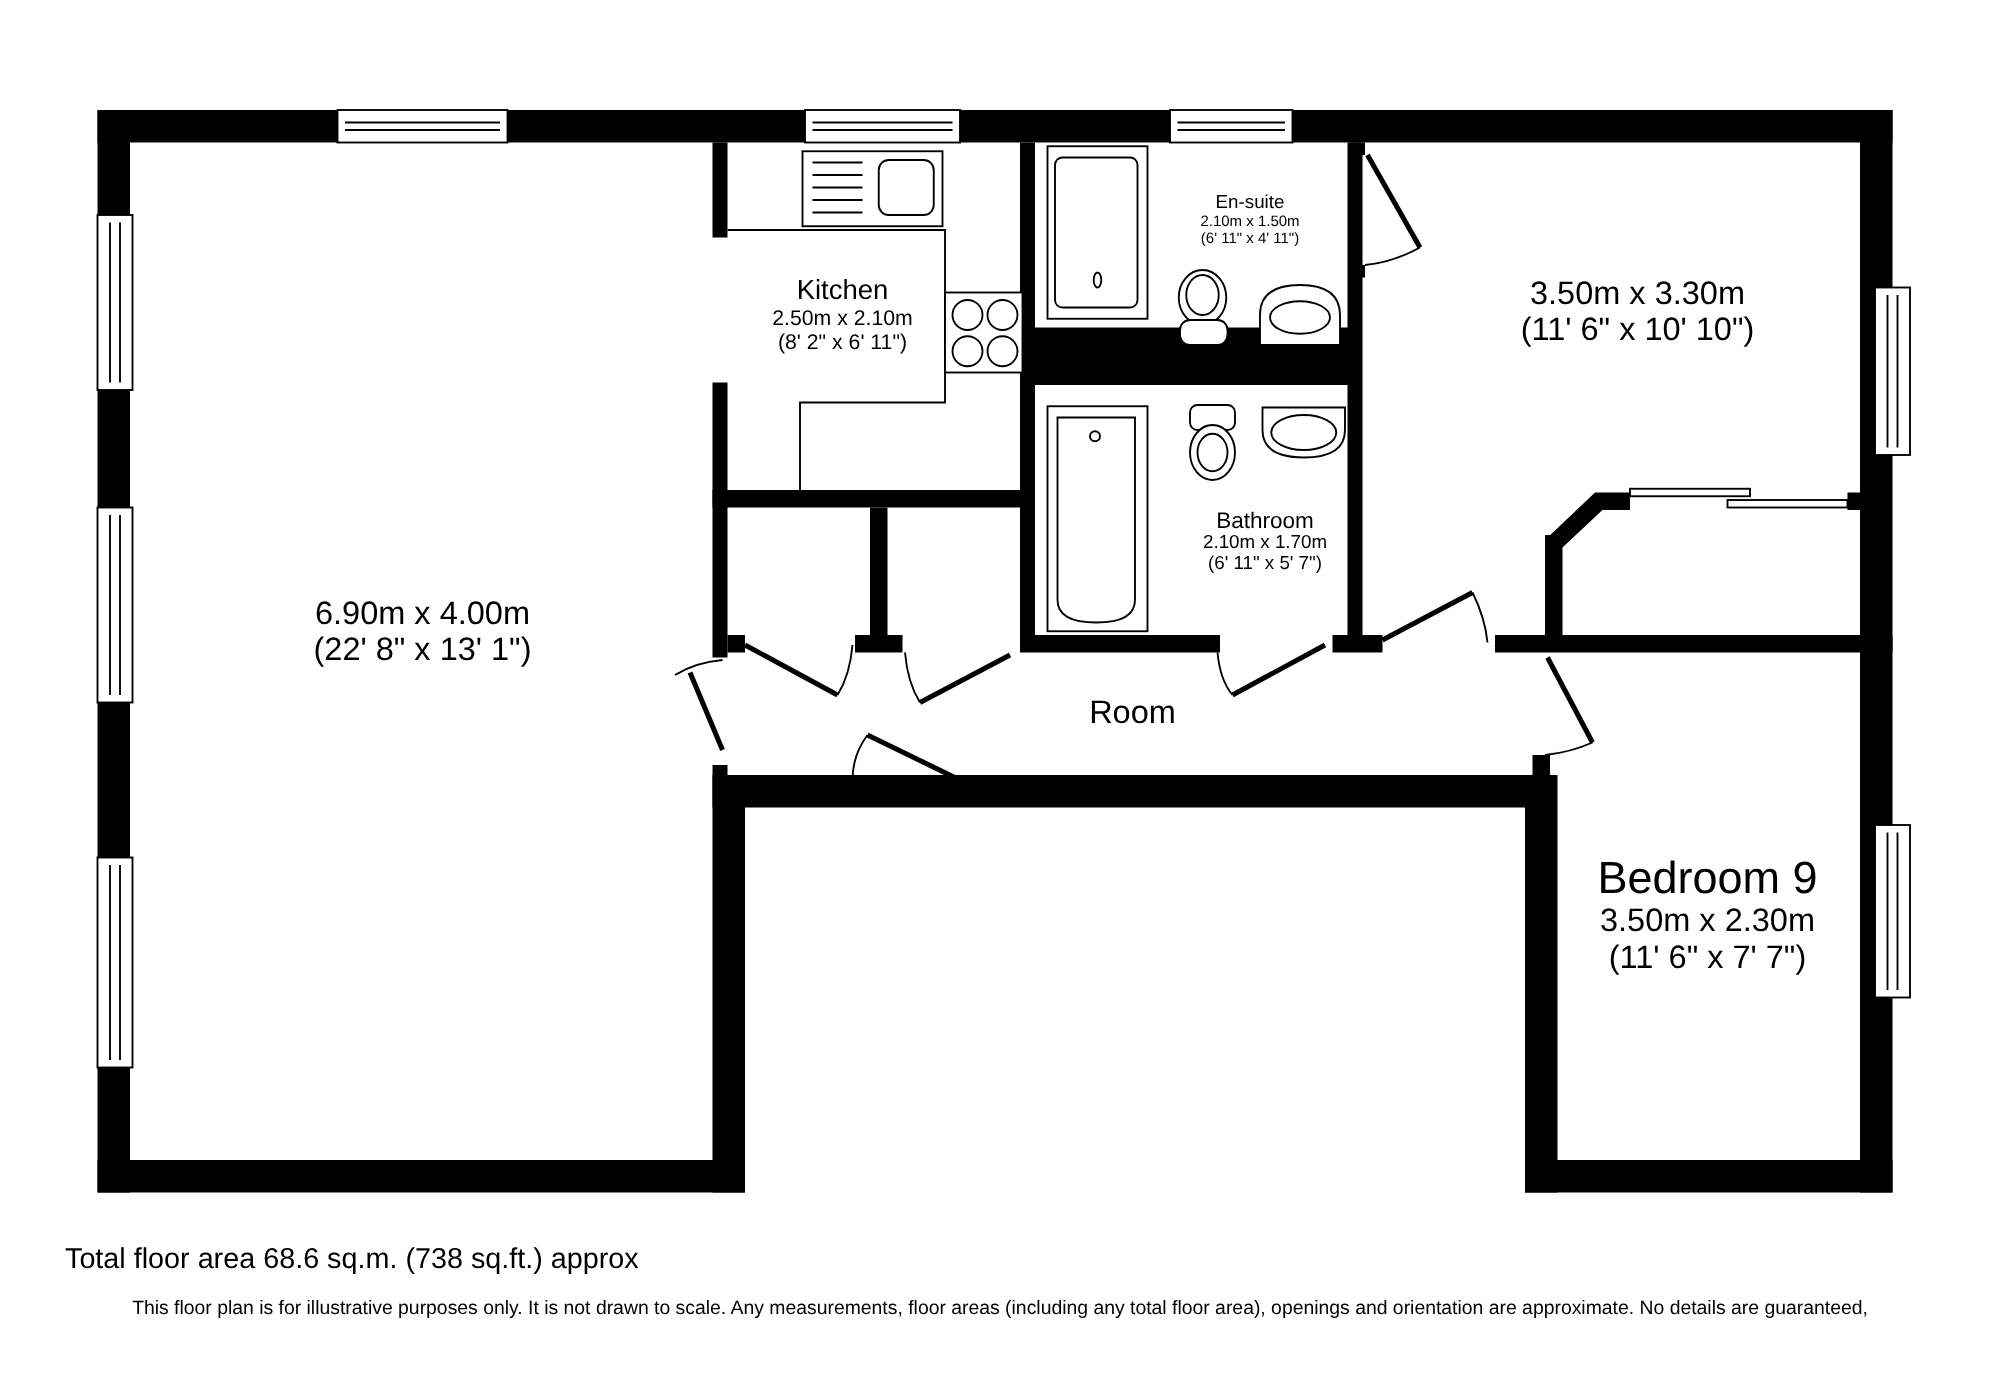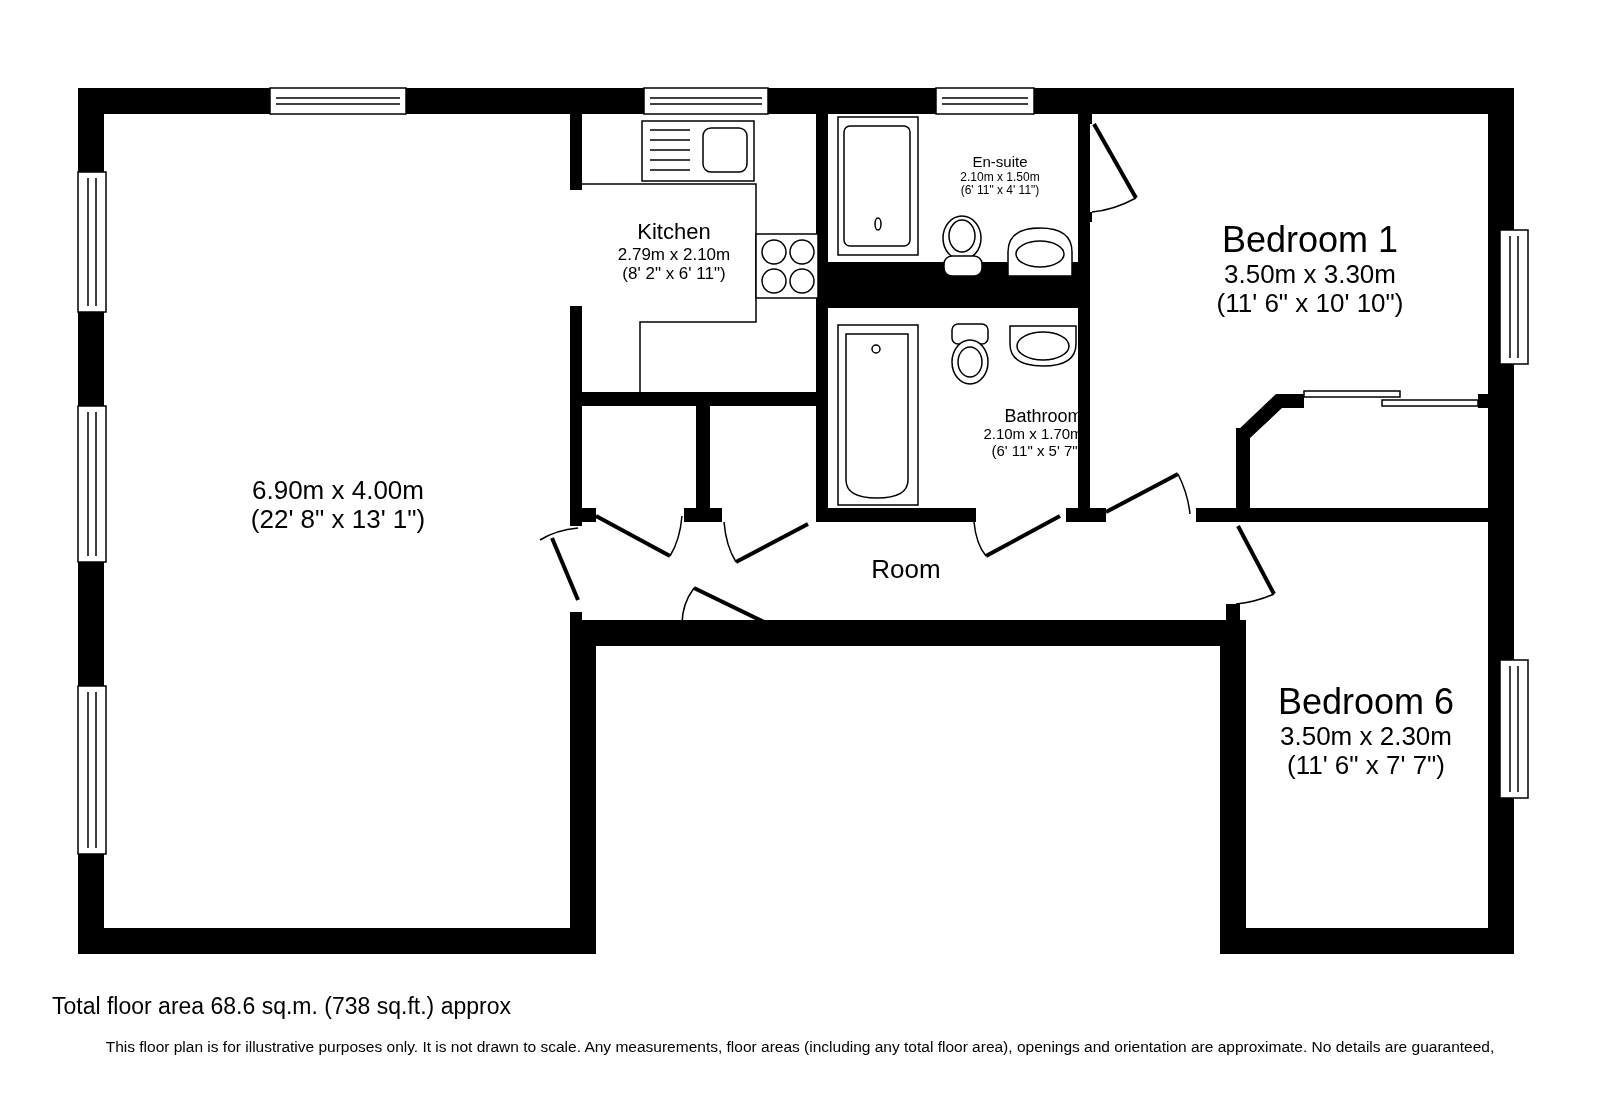--- a/index.html
+++ b/index.html
@@ -151,44 +151,43 @@
   </g>
 </svg>
 
 <div class="label" style="left:338px; top:476px;">
   <div class="room-dim-lg">6.90m x 4.00m</div>
   <div class="room-dim-lg">(22' 8" x 13' 1")</div>
 </div>
 
 <div class="label" style="left:674px; top:220px;">
   <div class="room-name-md">Kitchen</div>
-  <div class="room-dim-md">2.79m x 2.10m</div>
+  <div class="room-dim-md">2.50m x 2.10m</div>
   <div class="room-dim-md">(8' 2" x 6' 11")</div>
 </div>
 
 <div class="label" style="left:1000px; top:134px;margin-top:20px;">
   <div class="room-name-sm">En-suite</div>
   <div class="room-dim-sm">2.10m x 1.50m</div>
   <div class="room-dim-sm">(6' 11" x 4' 11")</div>
 </div>
 
-<div class="label" style="left:1033px; top:406px;text-align:right;">
+<div class="label" style="left:1012px; top:406px;">
   <div class="room-name-sm" style="font-size:18px">Bathroom</div>
   <div class="room-dim-sm" style="font-size:15px">2.10m x 1.70m</div>
   <div class="room-dim-sm" style="font-size:15px">(6' 11" x 5' 7")</div>
 </div>
 
 <div class="label" style="left:1310px; top:220px;">
-  <div class="room-name-lg">Bedroom 1</div>
   <div class="room-dim-lg">3.50m x 3.30m</div>
   <div class="room-dim-lg">(11' 6" x 10' 10")</div>
 </div>
 
 <div class="label" style="left:1366px; top:682px;">
-  <div class="room-name-lg">Bedroom 6</div>
+  <div class="room-name-lg">Bedroom 9</div>
   <div class="room-dim-lg">3.50m x 2.30m</div>
   <div class="room-dim-lg">(11' 6" x 7' 7")</div>
 </div>
 
 <div class="label" style="left:906px; top:555px;">
   <div class="room-name-md" style="font-size:26px">Room</div>
 </div>
 
 <div class="total">Total floor area 68.6 sq.m. (738 sq.ft.) approx</div>
 <div class="disclaimer">

